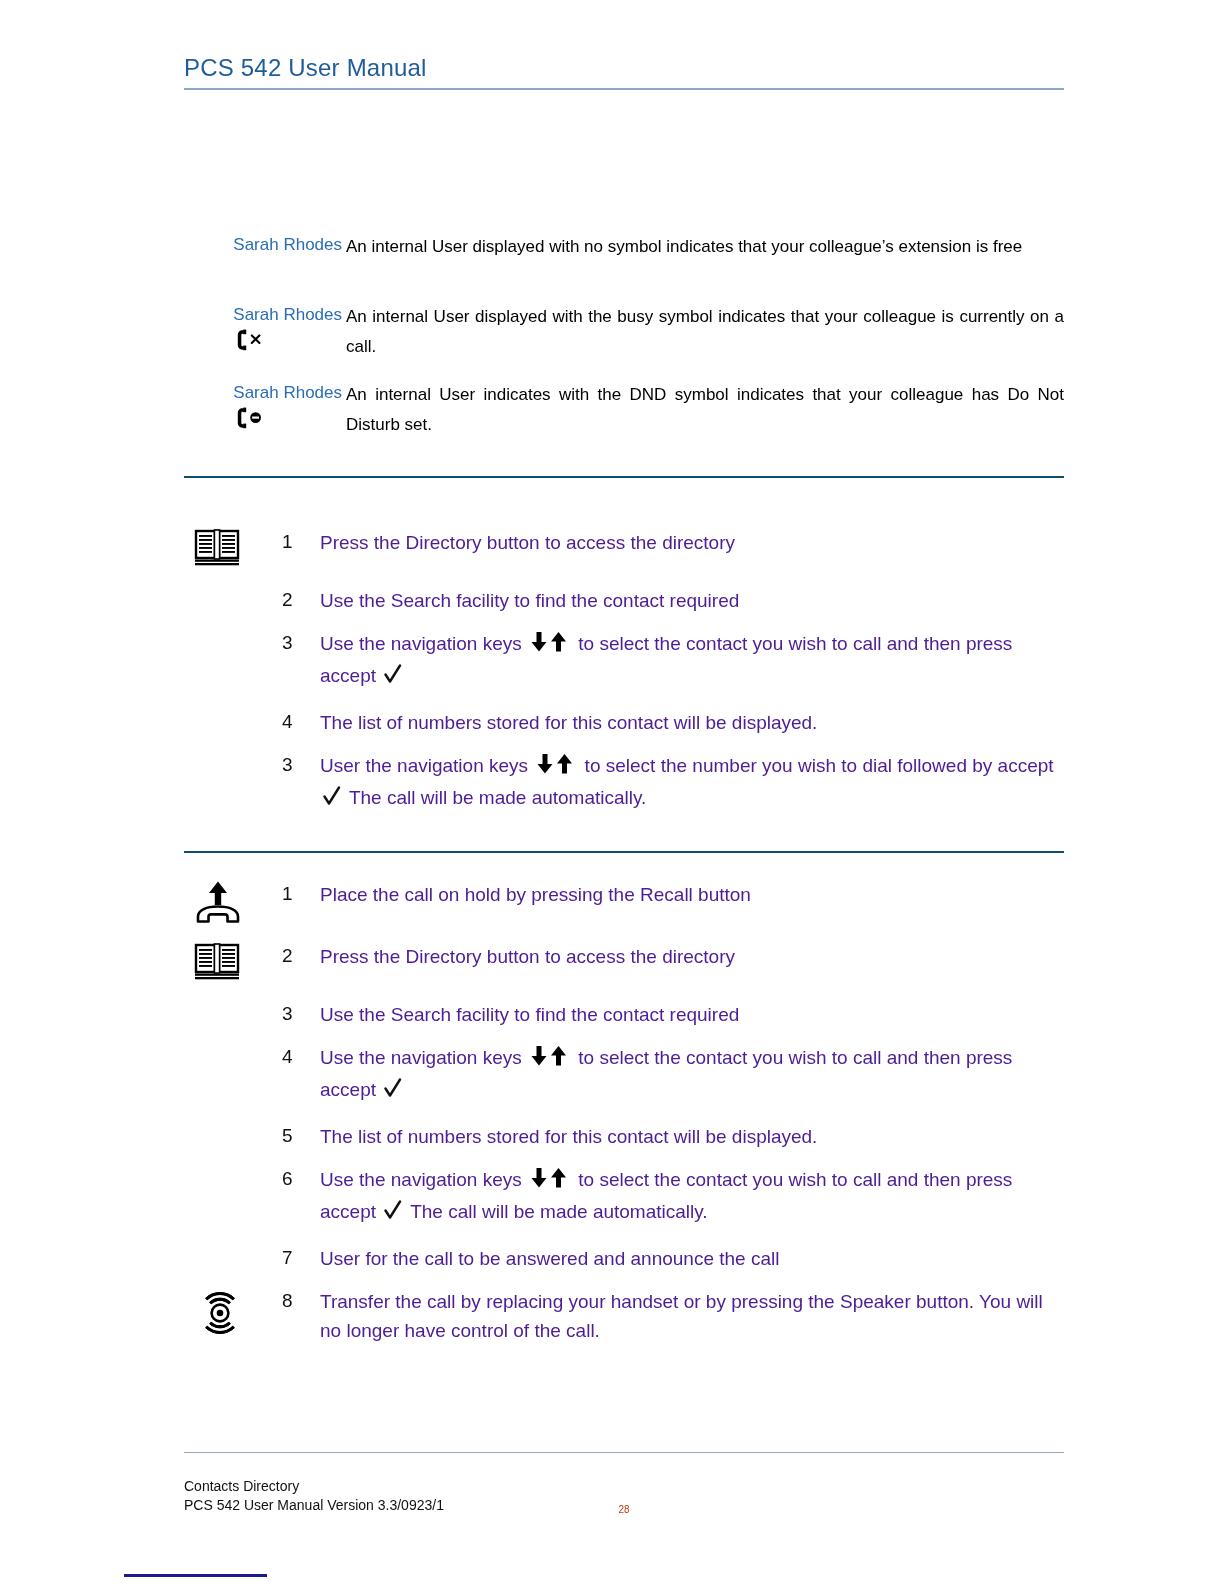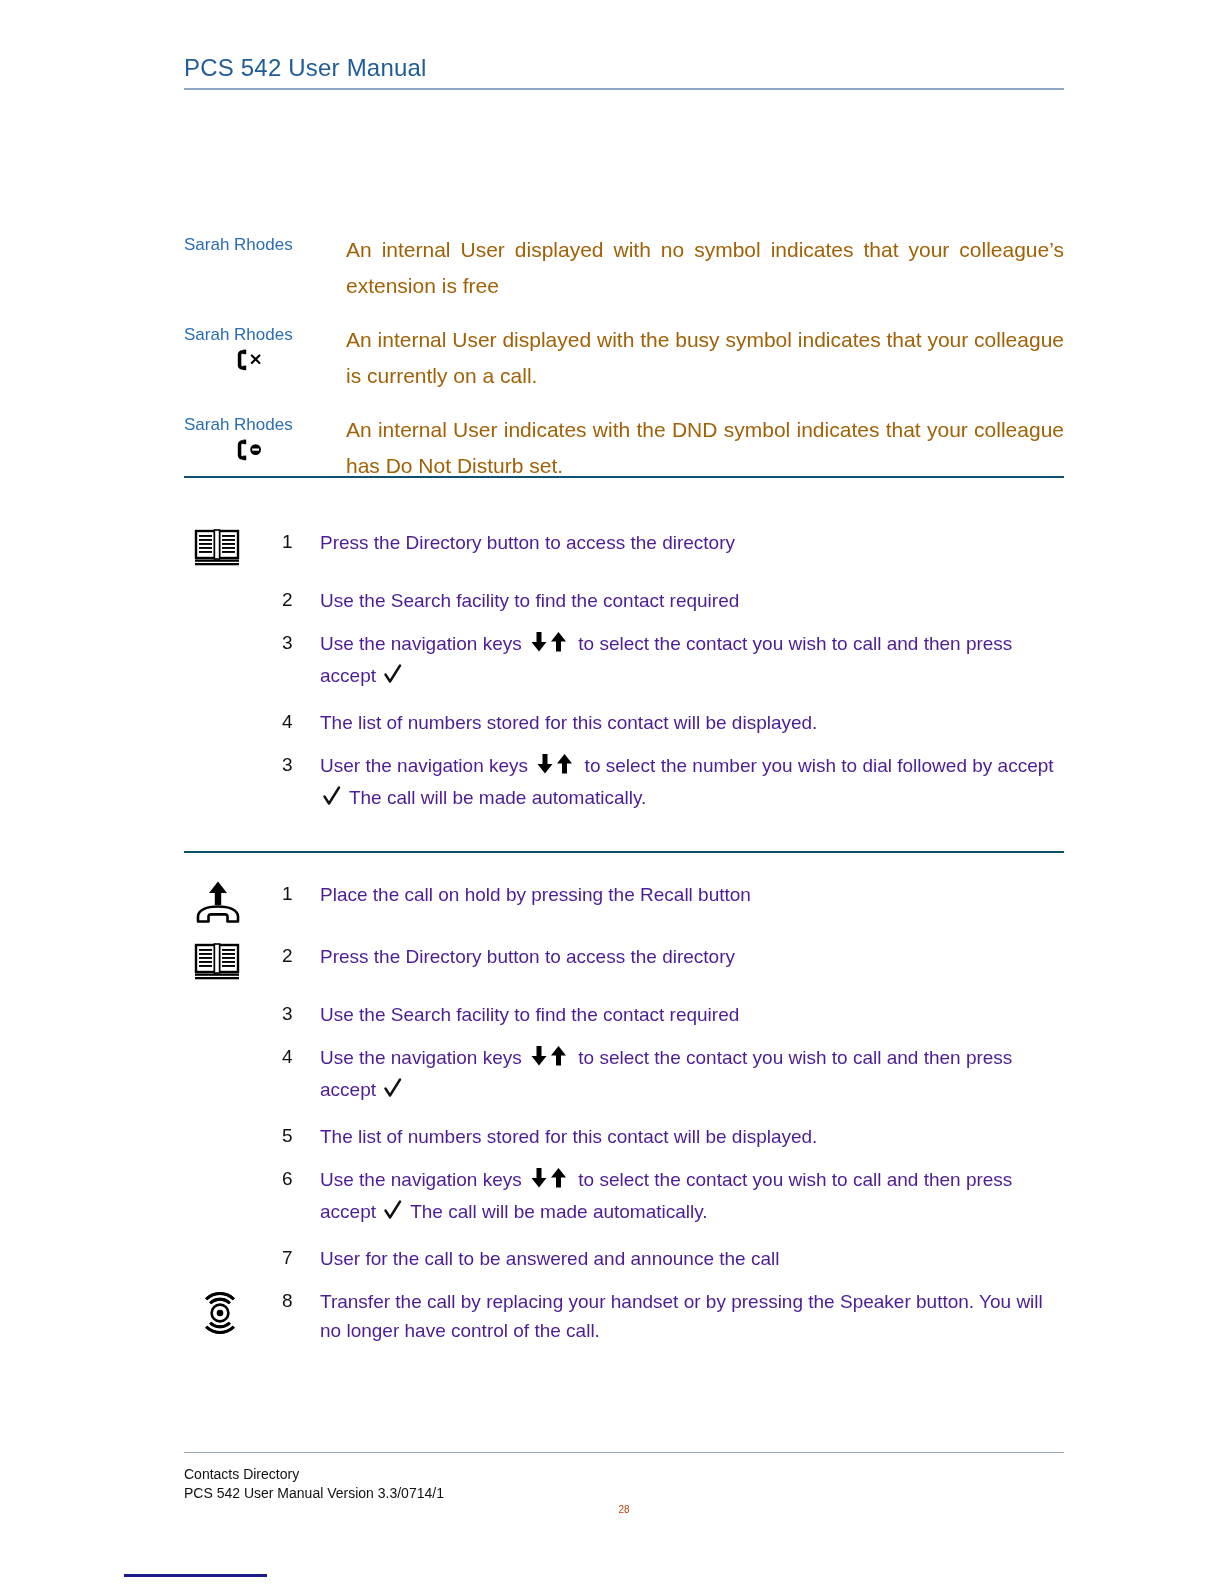--- a/index.html
+++ b/index.html
@@ -66,35 +66,36 @@
   .status-name-cell {
     width: 158px;
     flex: 0 0 158px;
     padding-top: 1px;
   }
   .status-name {
     font-size: 17px;
     color: #2a6db5;
     line-height: 24px;
     display: block;
+    text-align: right;
   }
   .status-symbol {
     display: block;
     text-align: center;
     height: 26px;
     padding-right: 30px;
     margin-top: 1px;
   }
   .status-text-cell {
     flex: 1 1 auto;
-    font-size: 21px;
-    line-height: 36px;
+    font-size: 17px;
+    line-height: 30px;
     text-align: justify;
     text-justify: inter-word;
-    color: #a16207;
+    color: #000000;
     padding-left: 4px;
   }
 
   
   .glyph-inline {
     display: inline-block;
     vertical-align: -3px;
   }
 
   
@@ -152,21 +153,21 @@
     left: 184px;
     top: 1452px;
     width: 880px;
   }
   .footer-rule {
     height: 1px;
     background: #9aa7bd;
     width: 880px;
   }
   .footer-lines {
-    margin-top: 12px;
+    margin-top: 24px;
     font-size: 14px;
     line-height: 19px;
     color: #111111;
   }
   .footer-pageno {
     position: absolute;
     left: 0;
     top: 52px;
     width: 880px;
     text-align: center;
@@ -377,20 +378,20 @@
         </div>
         <div class="instr-num">8</div>
         <div class="instr-text"><span>Transfer the call by replacing your handset or by pressing the Speaker button.  You will no longer have control of the call.</span></div>
       </div>
     </div>
 
   <div class="footer">
     <div class="footer-rule"></div>
     <div class="footer-lines">
       <div>Contacts Directory</div>
-      <div>PCS 542 User Manual Version 3.3/0714/1</div>
+      <div>PCS 542 User Manual Version 3.3/0923/1</div>
     </div>
     <div class="footer-pageno">28</div>
   </div>
 
   <div class="bottom-artifact"></div>
 
 </div>
 
 </body></html>

